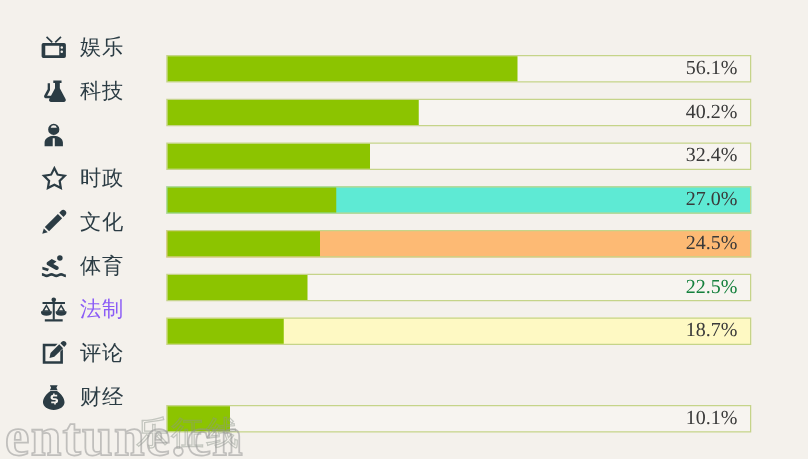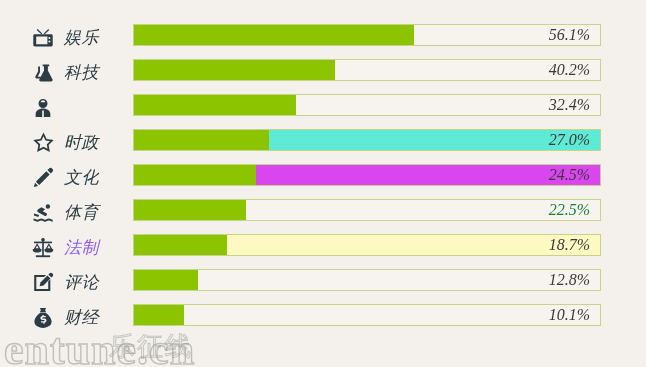--- a/index.html
+++ b/index.html
@@ -20,21 +20,20 @@
     left: 0; top: 0;
     width: 646px;
     height: 367px;
     background: #f4f1ec;
   }
   .rows {
     position: absolute;
     left: 0;
     top: 20px;
     width: 646px;
-    font-style: italic;
   }
   .row {
     position: relative;
     height: 35px;
     display: flex;
     align-items: center;
   }
   .icon-cell {
     position: absolute;
     left: 28px;
@@ -57,21 +56,21 @@
     display: flex;
     align-items: center;
     font-size: 17px;
     color: #2b3c44;
     letter-spacing: 0.5px;
     white-space: nowrap;
   }
   .track {
     position: absolute;
     left: 133px;
-    top: 4px;
+    top: 24px;
     width: 468px;
     height: 22px;
     background: #f7f4f0;
     border: 1px solid #c5d489;
     box-sizing: border-box;
   }
   .fill {
     position: absolute;
     left: 0;
     top: 0;
@@ -182,21 +181,21 @@
 
     <div class="row">
       <span class="icon-cell">
         <svg width="22" height="22" viewBox="0 0 24 24">
           <path d="M18.4 1.8 a2.6 2.6 0 0 1 3.7 3.7 l-1.6 1.6 l-3.7 -3.7 Z"></path>
           <path d="M15.6 4.6 l3.7 3.7 l-11.4 11.4 l-3.7 -3.7 Z"></path>
           <path d="M3.3 17.2 l3.4 3.4 l-4.7 1.3 Z"></path>
         </svg>
       </span>
       <span class="label-cell" style="color: rgb(43, 60, 68);">文化</span>
-      <span class="track" style="background: #d946ef; border-color: rgb(197, 212, 137); padding-left: 44px;">
+      <span class="track" style="background: #fdba74; border-color: rgb(197, 212, 137); padding-left: 44px;">
         <span class="fill" style="width: 26.2313%; background: rgb(140, 196, 0);"></span>
         <span class="value-cell" style="color: rgb(58, 58, 58);">24.5%</span>
       </span>
     </div>
 
     <div class="row">
       <span class="icon-cell">
         <svg width="23" height="23" viewBox="0 0 24 24">
           <path d="M16.6 3.4 a2.3 2.3 0 1 1 0 4.6 a2.3 2.3 0 0 1 0 -4.6 Z"></path>
           <path d="M9.8 6.4 l4.0 2.1 l-2.7 2.1 l3.6 2.0 c0.9 0.5 1.2 1.5 0.7 2.3 c-0.5 0.8 -1.6 1.0 -2.4 0.5 l-6.6 -3.7 a1.7 1.7 0 0 1 -0.3 -2.8 Z"></path>
@@ -233,24 +232,20 @@
 
     <div class="row">
       <span class="icon-cell">
         <svg width="22" height="22" viewBox="0 0 24 24">
           <path d="M2.4 3.2 h13.0 l-2.3 2.3 H4.7 v13.0 h13.0 v-8.4 l2.3 -2.3 V20.8 H2.4 Z"></path>
           <path d="M19.0 1.6 a2.3 2.3 0 0 1 3.3 3.3 l-1.2 1.2 l-3.3 -3.3 Z"></path>
           <path d="M16.8 3.8 l3.3 3.3 l-7.6 7.6 l-4.2 0.9 l0.9 -4.2 Z"></path>
         </svg>
       </span>
       <span class="label-cell" style="color: rgb(43, 60, 68);">评论</span>
-      <span class="track" style="background: rgb(247, 244, 240); border-color: rgb(197, 212, 137);">
-        <span class="fill" style="width: 13.7045%; background: rgb(140, 196, 0);"></span>
-        <span class="value-cell" style="color: rgb(58, 58, 58);">12.8%</span>
-      </span>
     </div>
 
     <div class="row">
       <span class="icon-cell">
         <svg width="22" height="22" viewBox="0 0 24 24">
           <path d="M8.6 1.2 h6.8 l-1.1 2.2 l1.1 2.2 H8.6 l1.1 -2.2 Z"></path>
           <path d="M9.2 6.4 h5.6 c3.4 2.1 6.6 6.3 6.6 9.8 c0 3.8 -4.2 6.6 -9.4 6.6 s-9.4 -2.8 -9.4 -6.6 c0 -3.5 3.2 -7.7 6.6 -9.8 Z"></path>
           <path d="M11.4 8.6 h1.4 v1.1 h2.2 v1.5 h-3.0 c-0.5 0 -0.8 0.3 -0.8 0.7 s0.3 0.7 0.8 0.7 h1.4 c1.4 0 2.4 0.9 2.4 2.2 c0 1.1 -0.8 2.0 -2.0 2.2 v1.2 h-1.4 v-1.2 H9.8 v-1.5 h3.2 c0.5 0 0.8 -0.3 0.8 -0.7 s-0.3 -0.7 -0.8 -0.7 h-1.4 c-1.4 0 -2.4 -0.9 -2.4 -2.2 c0 -1.1 0.8 -2.0 2.2 -2.2 Z" fill="#f4f1ec"></path>
         </svg>
       </span>

